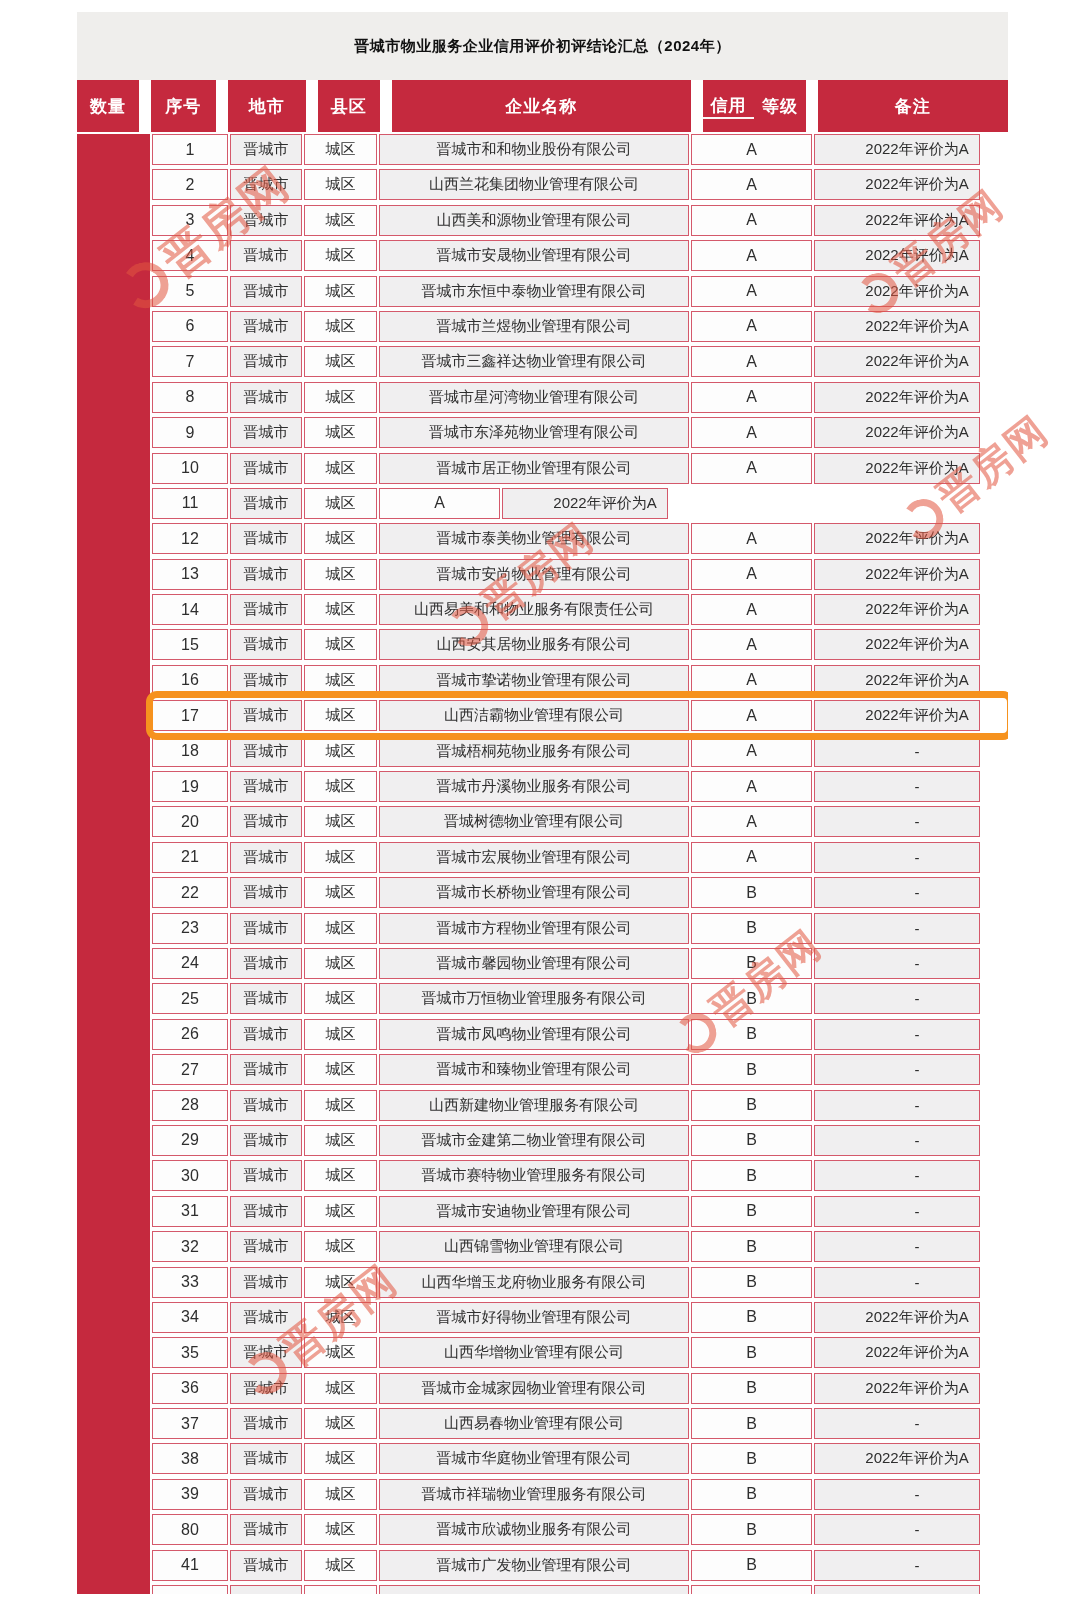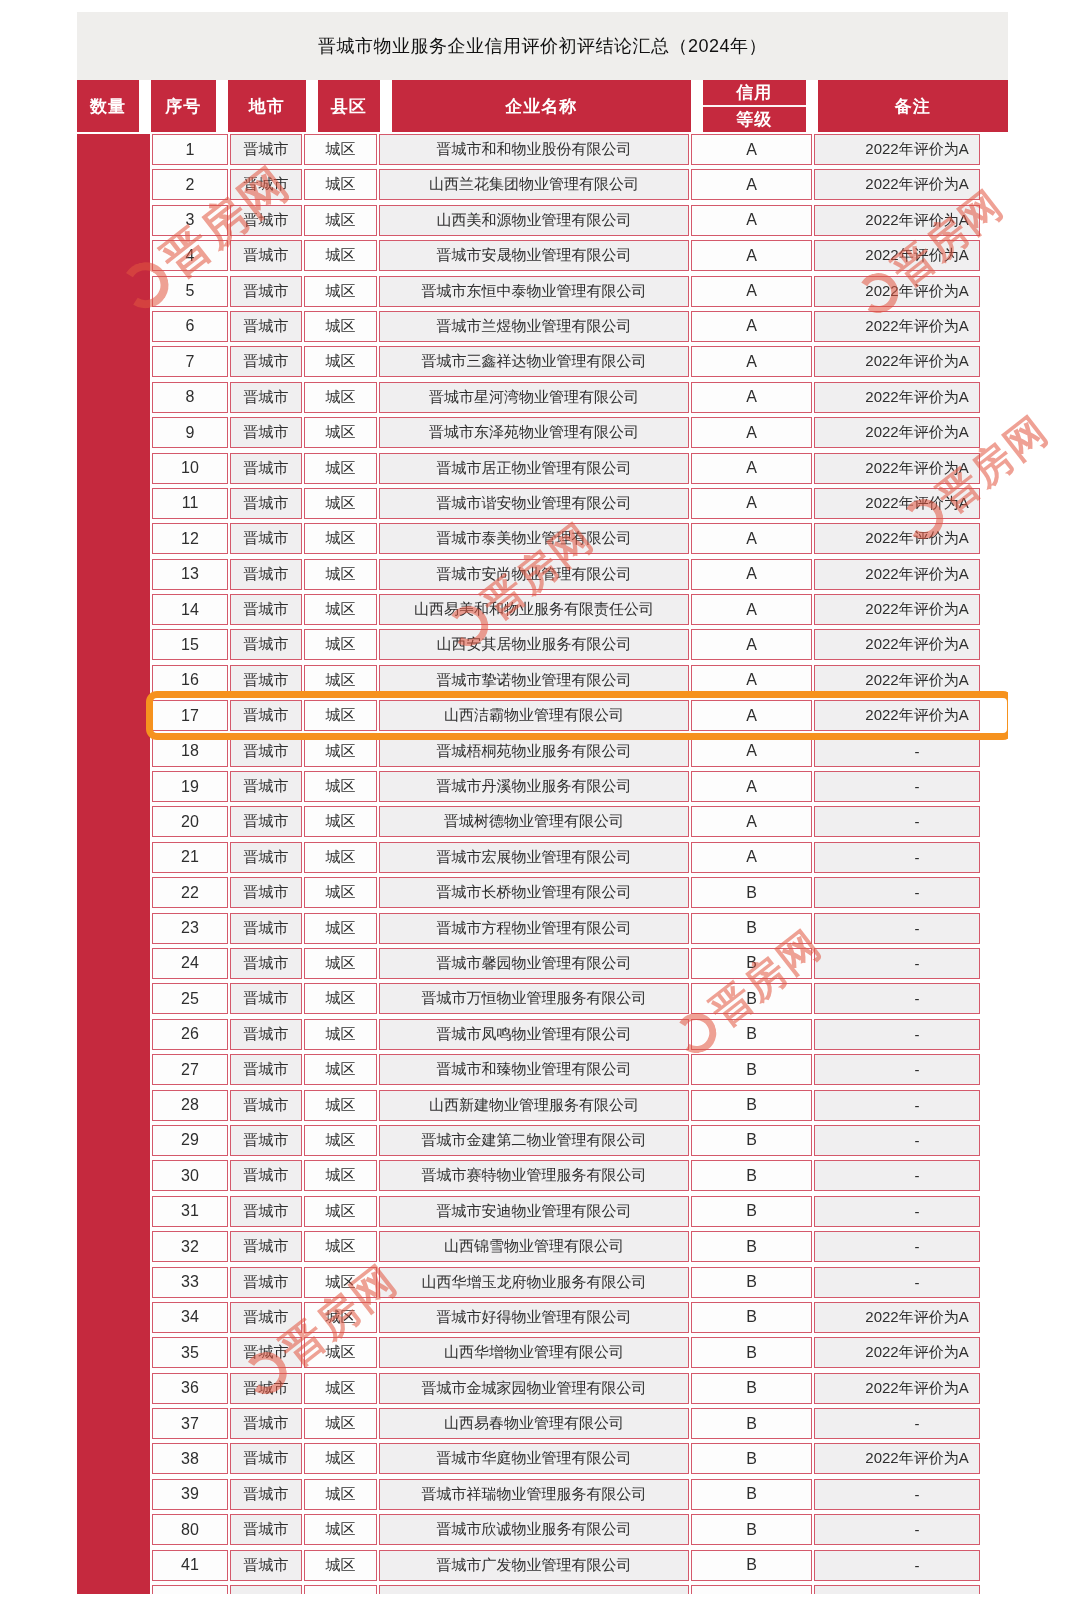--- a/index.html
+++ b/index.html
@@ -19,39 +19,39 @@
   }
   .card{
     position:absolute;left:77px;top:12px;width:931px;height:1582px;
     background:#ffffff;overflow:hidden;
   }
   .title-band{
     position:absolute;left:0;top:0;width:100%;height:68px;
     background:#efeeec;display:flex;align-items:center;justify-content:center;
   }
   .title-band h1{
-    font-size:18px;font-weight:normal;color:#111;letter-spacing:.5px;
+    font-size:15px;font-weight:bold;color:#111;letter-spacing:.5px;
   }
   
   .thead{
     position:absolute;left:0;top:68px;width:100%;height:52px;
     display:flex;column-gap:12px;justify-content:flex-end;
   }
   .th{
     background:var(--red);color:#fff;font-weight:bold;font-size:17px;
     display:flex;align-items:center;justify-content:center;letter-spacing:1px;
   }
   .col-qty{width:73px;}
   .col-seq{width:76px;}
   .col-city{width:92px;}
   .col-county{width:73px;}
   .col-name{width:352px;}
   .col-credit{width:121px;}
   .col-remark{width:224px;}
-  .th.split{flex-direction:column;padding:0;}
+  .th.split{padding:0;}
   .th.split .half{
     flex:1;width:100%;display:flex;align-items:center;justify-content:center;
   }
   .th.split .half.first{border-bottom:2px solid rgba(255,255,255,.95);}
   
   .rows{
     position:absolute;left:0;top:122px;width:100%;
   }
   .qty-block{
     position:absolute;left:0;top:0;width:73px;height:1463px;
@@ -199,21 +199,20 @@
     <div class="td col-county">城区</div>
     <div class="td col-name">晋城市居正物业管理有限公司</div>
     <div class="td col-credit">A</div>
     <div class="td col-remark">2022年评价为A</div>
   </div>
       <div class="tr">
     <div class="td col-qty-spacer"></div>
     <div class="td col-seq">11</div>
     <div class="td col-city">晋城市</div>
     <div class="td col-county">城区</div>
-    <div class="td col-name">晋城市谐安物业管理有限公司</div>
     <div class="td col-credit">A</div>
     <div class="td col-remark">2022年评价为A</div>
   </div>
       <div class="tr">
     <div class="td col-qty-spacer"></div>
     <div class="td col-seq">12</div>
     <div class="td col-city">晋城市</div>
     <div class="td col-county">城区</div>
     <div class="td col-name">晋城市泰美物业管理有限公司</div>
     <div class="td col-credit">A</div>

